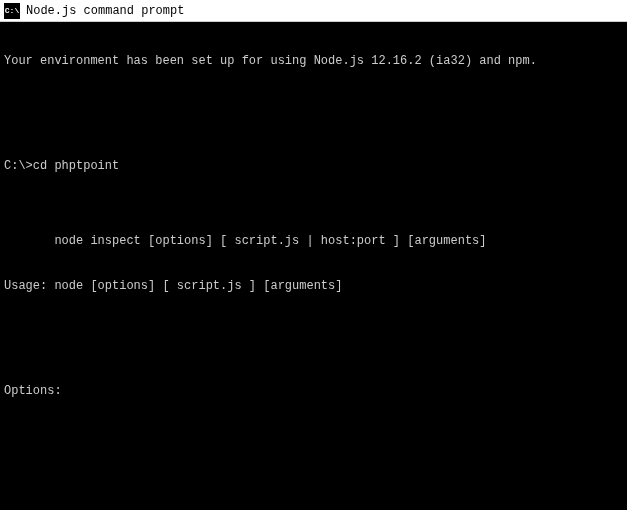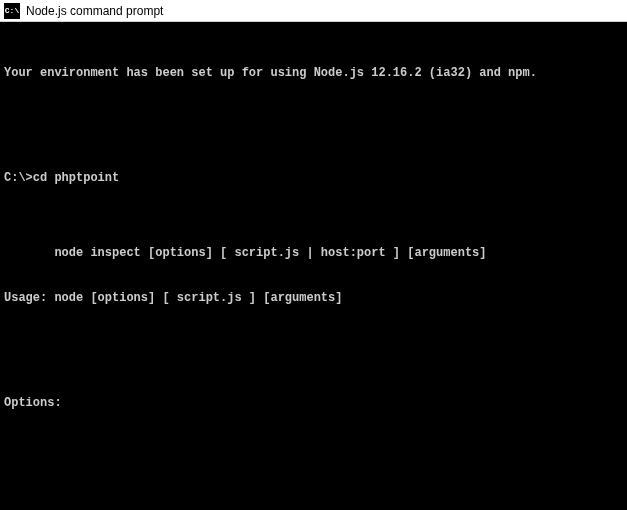--- a/index.html
+++ b/index.html
@@ -29,33 +29,32 @@
       background: #000;
       margin-right: 6px;
       display: flex;
       align-items: center;
       justify-content: center;
       color: #fff;
       font-size: 8px;
       font-weight: bold;
     }
     .titlebar-text {
-      font-family: Liberation Sans, sans-serif;
+      font-family: Liberation Mono, monospace;
       font-size: 12px;
       color: #000;
     }
     .terminal {
       background: #000;
       color: #ccc;
-      padding: 14px 4px;
+      padding: 2px 4px;
       line-height: 1.25;
       white-space: pre;
       height: calc(100% - 22px);
       overflow: hidden;
-      font-weight: bold;
     }
     .line {
       white-space: pre;
     }
     @keyframes blink {
       50% { opacity: 0; }
     }
   </style>
 </head>
 <body>

